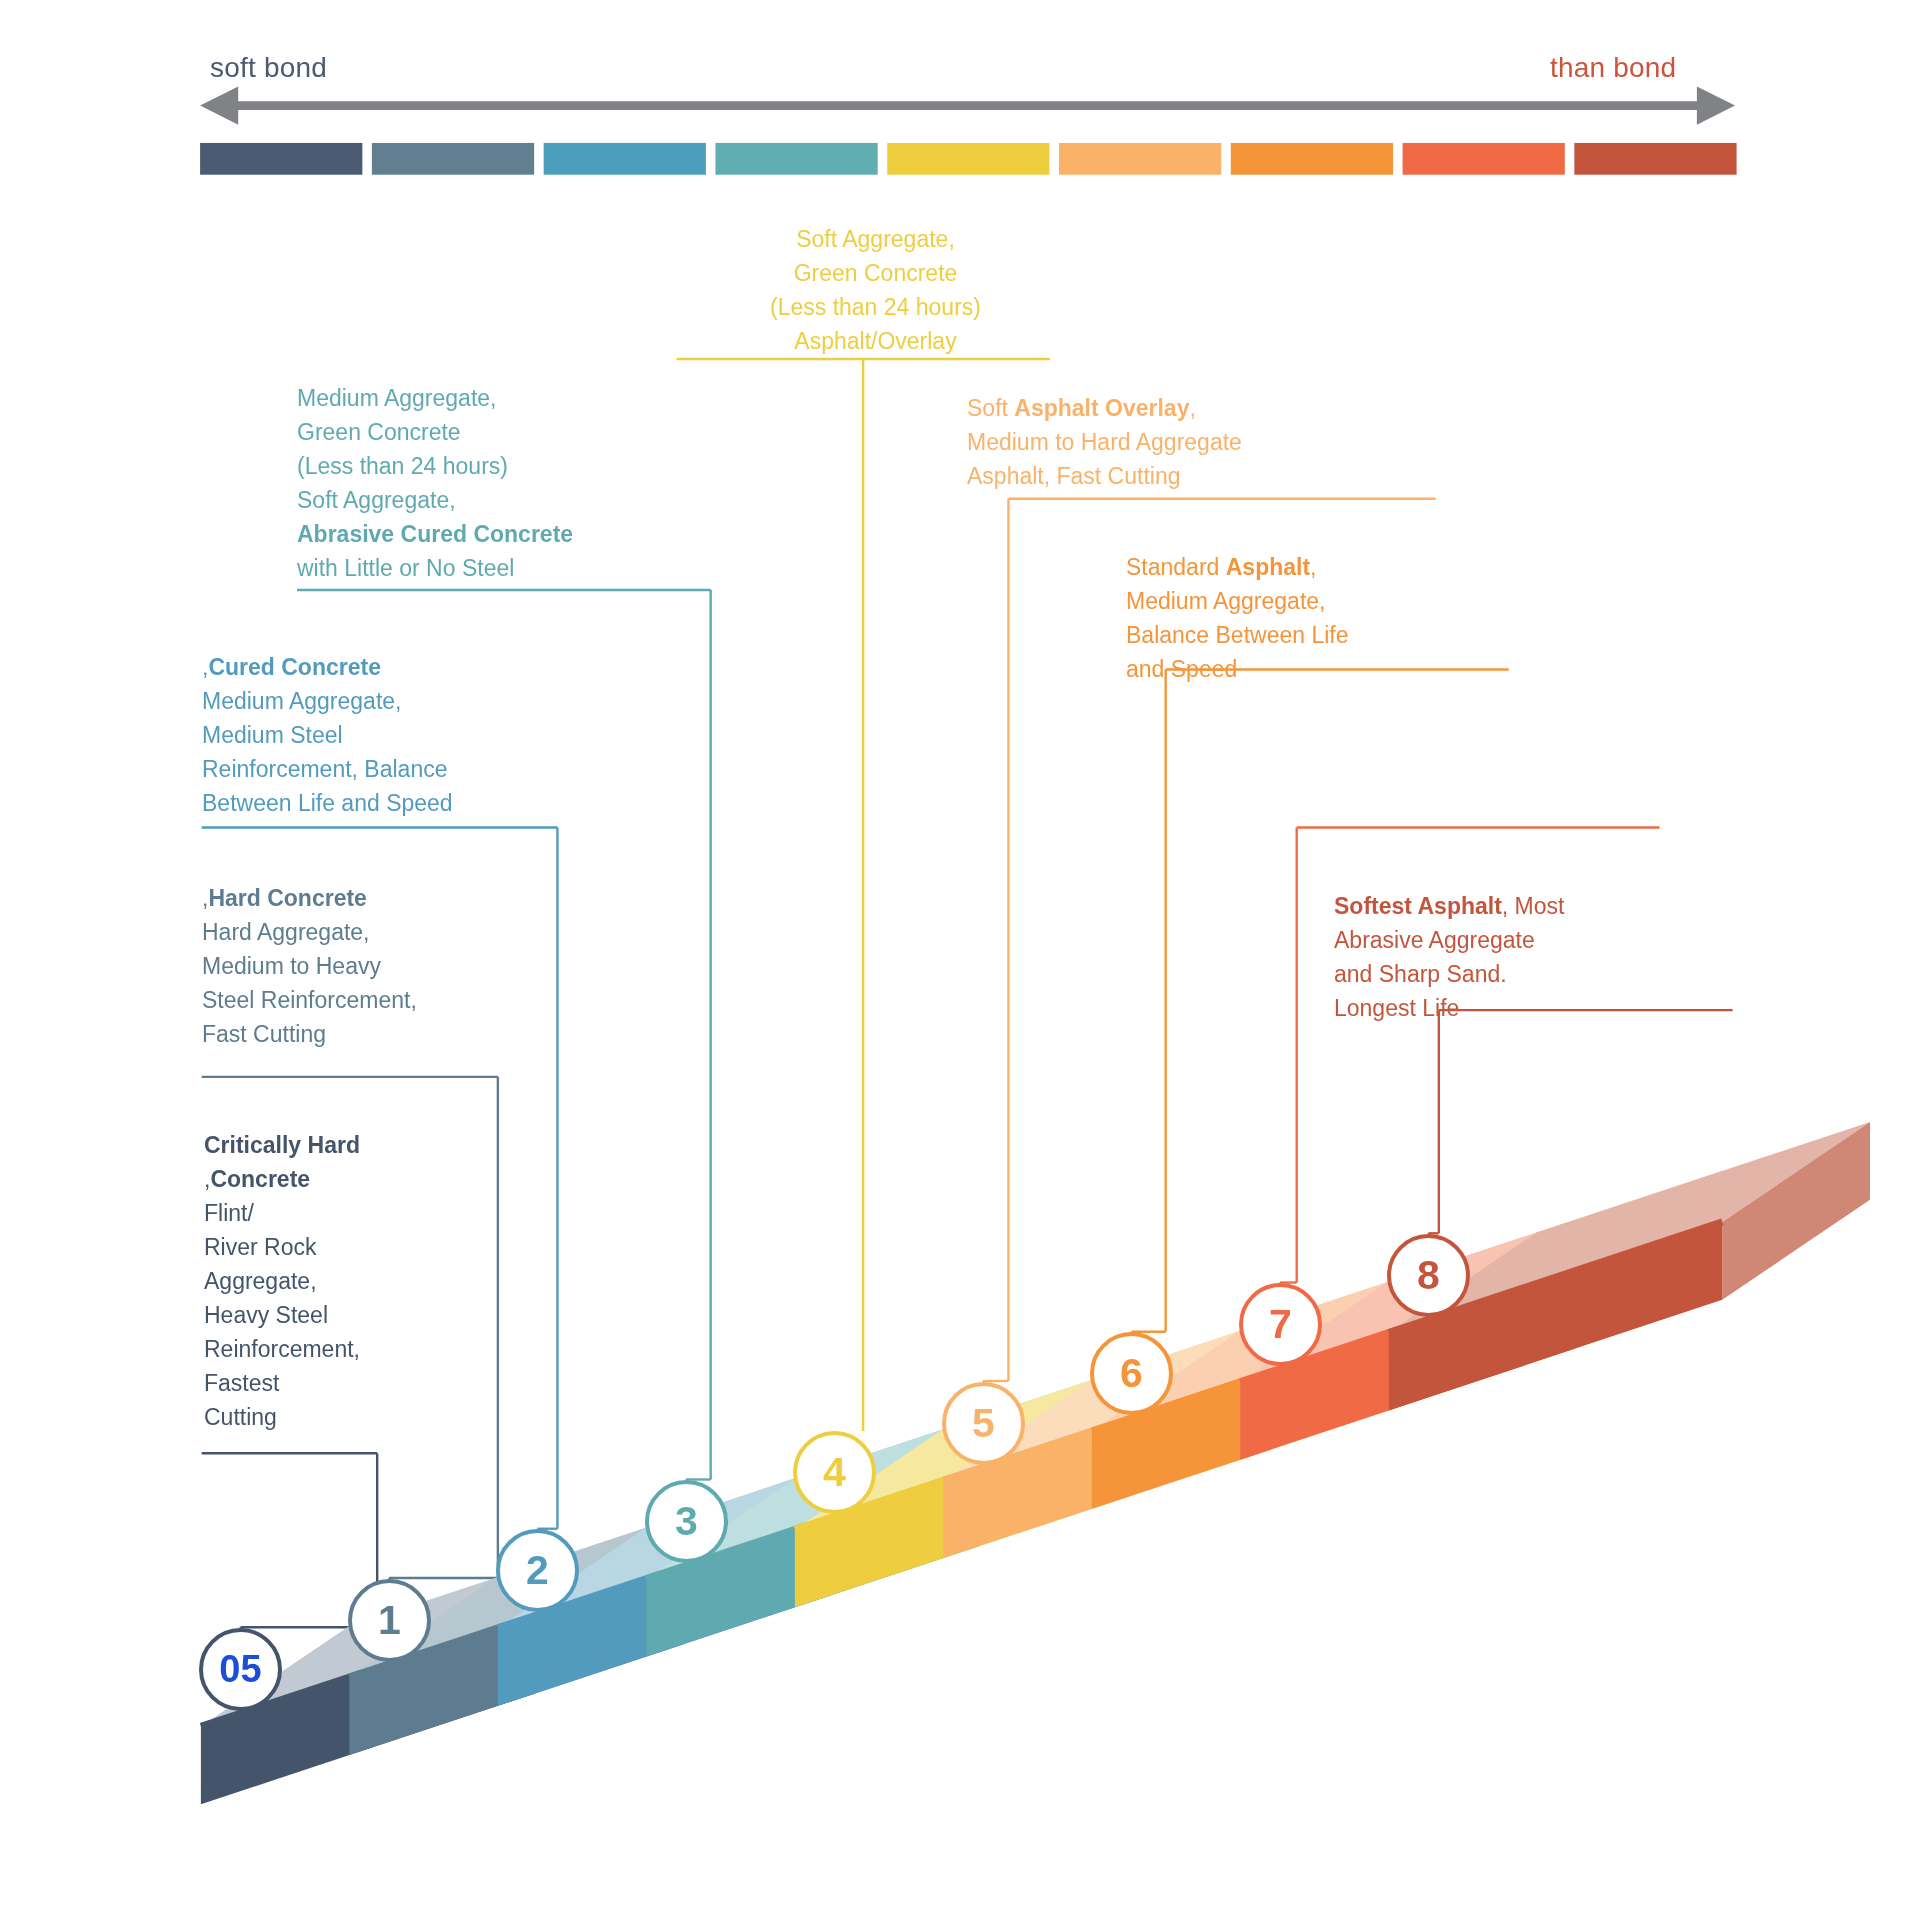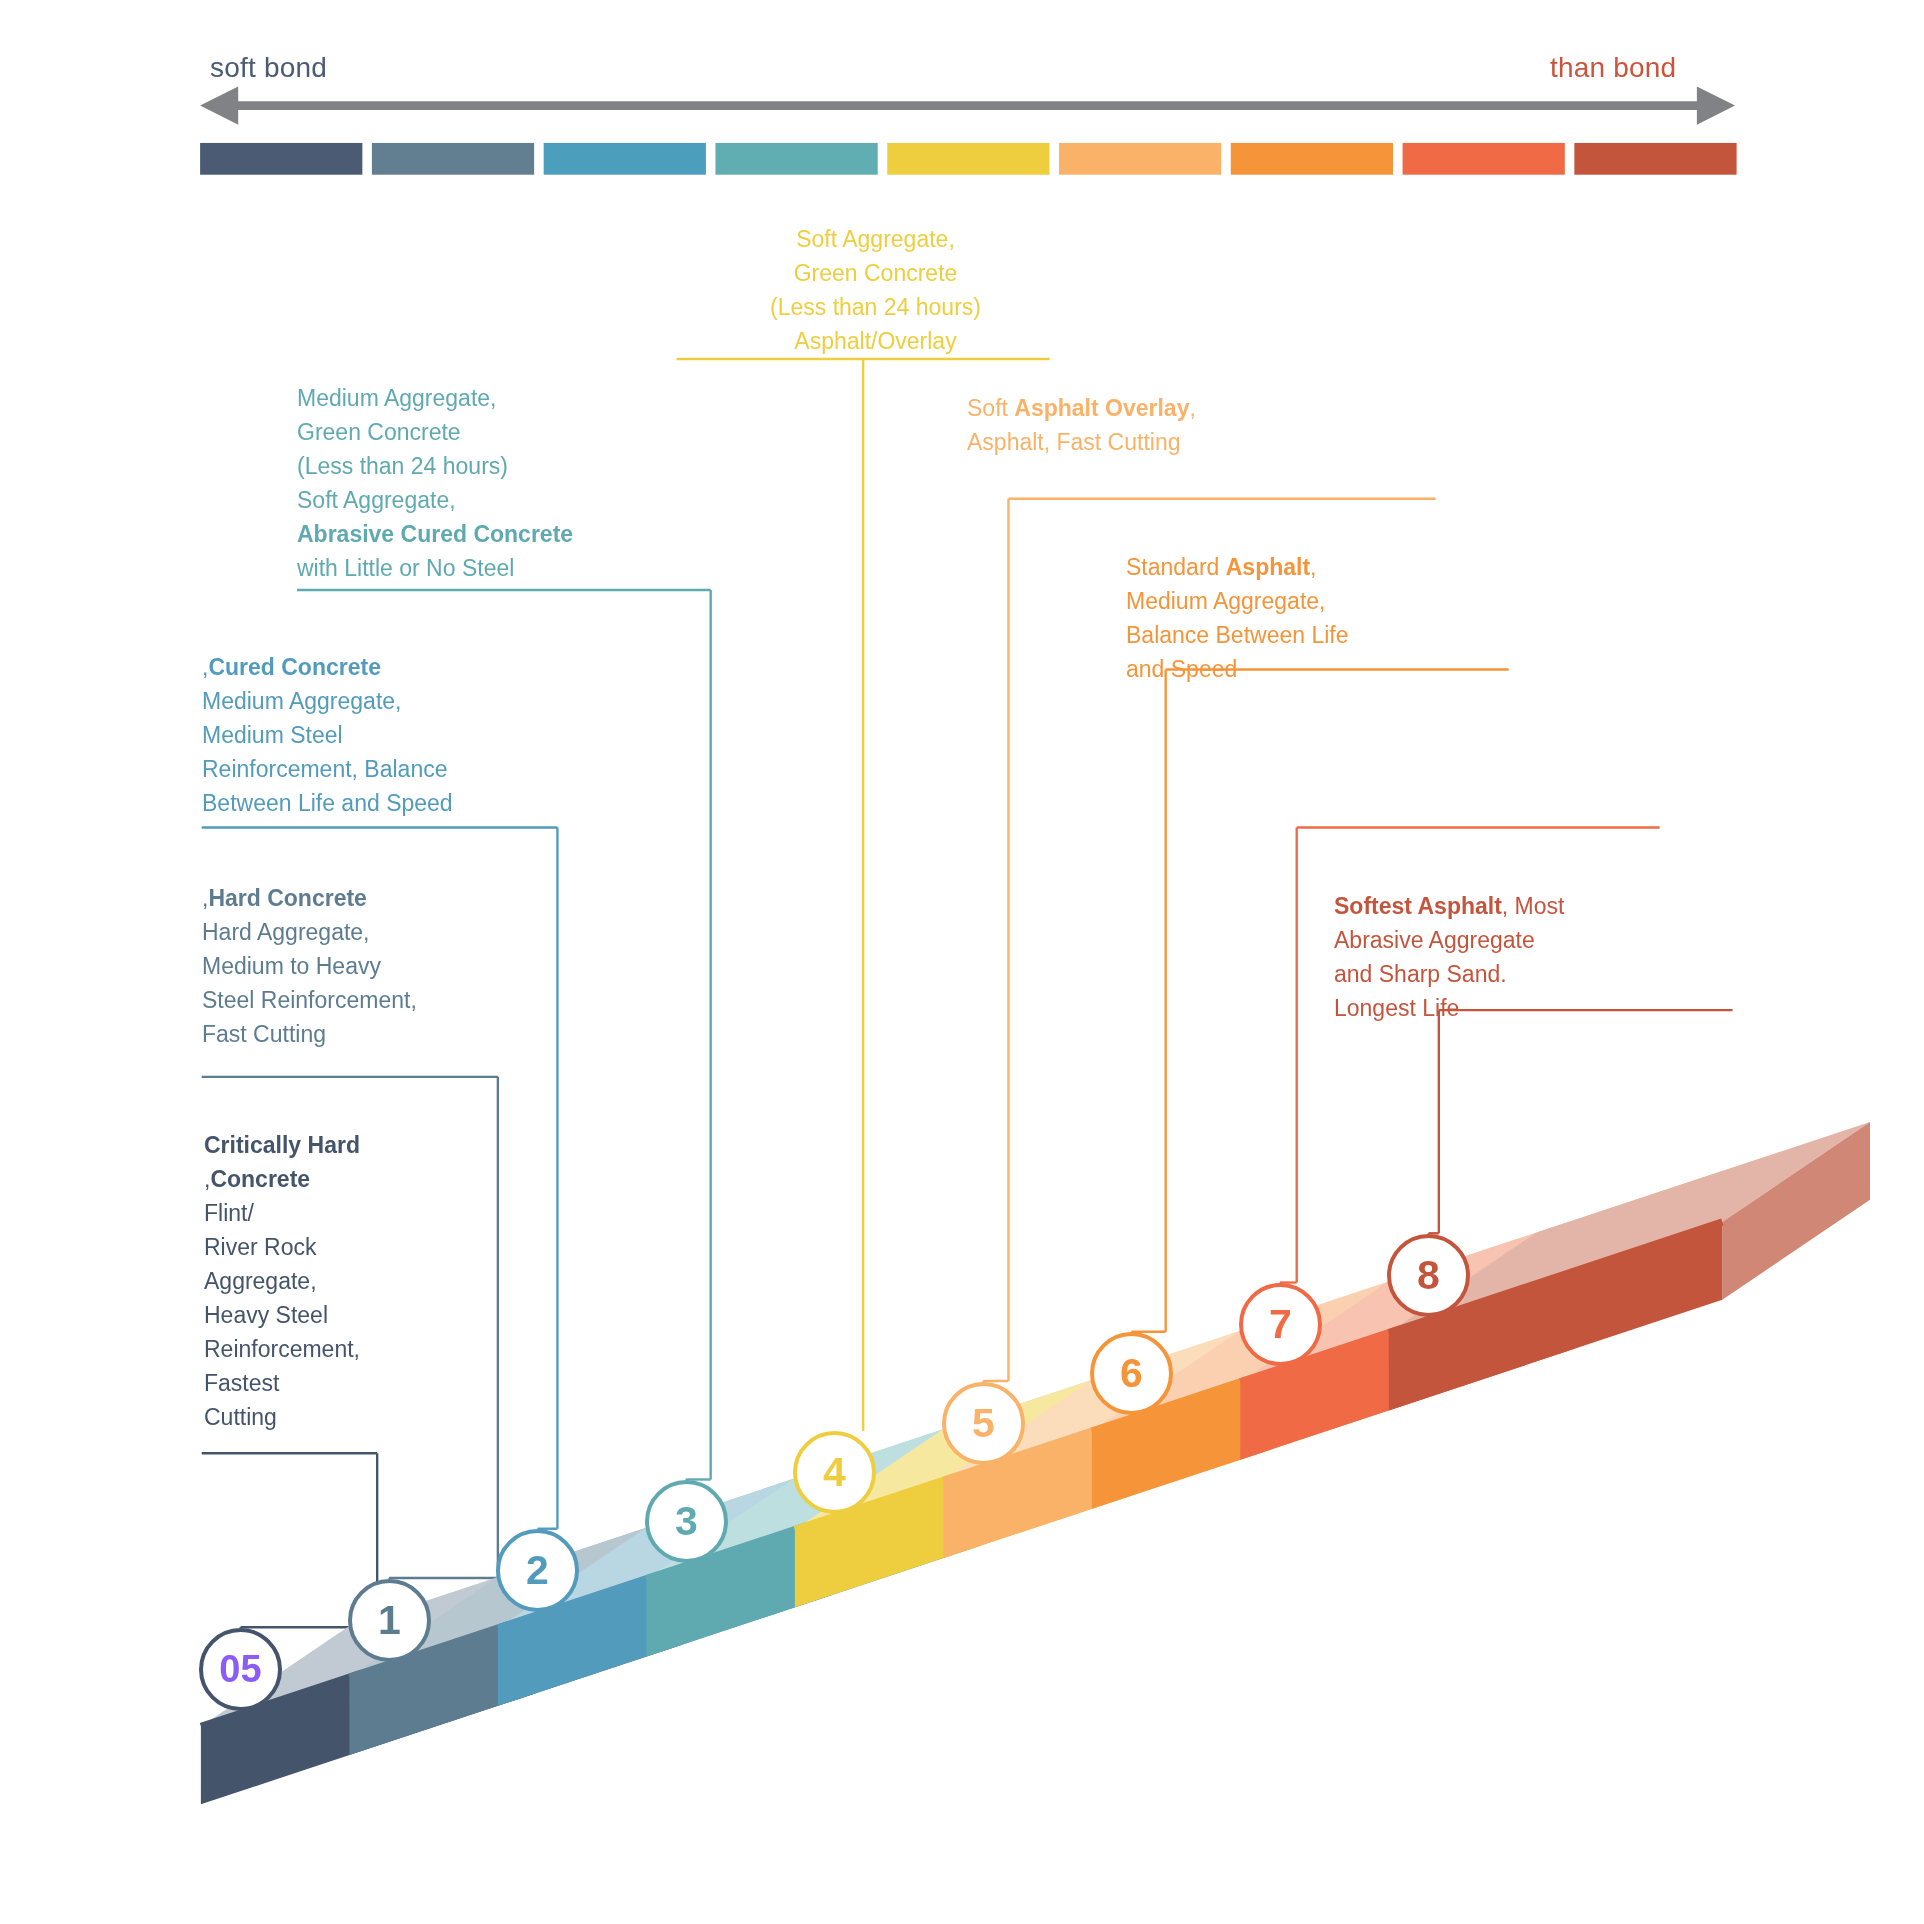--- a/index.html
+++ b/index.html
@@ -216,26 +216,26 @@
           <line x1="1749" y1="1678" x2="2169" y2="1538.7486631016043" stroke="#C4553D" stroke-width="9"></line>
         </g>
       </g>
   </svg>
 
   <div class="annot align-left" id="annot-0" style="color: rgb(68, 84, 107);"><span class="ln"><b>Critically Hard</b></span><span class="ln">,<b>Concrete</b></span><span class="ln">Flint/</span><span class="ln">River Rock</span><span class="ln">Aggregate,</span><span class="ln">Heavy Steel</span><span class="ln">Reinforcement,</span><span class="ln">Fastest</span><span class="ln">Cutting</span></div>
   <div class="annot align-left" id="annot-1" style="color: rgb(93, 124, 144);"><span class="ln">,<b>Hard Concrete</b></span><span class="ln">Hard Aggregate,</span><span class="ln">Medium to Heavy</span><span class="ln">Steel Reinforcement,</span><span class="ln">Fast Cutting</span></div>
   <div class="annot align-left" id="annot-2" style="color: rgb(82, 155, 189);"><span class="ln">,<b>Cured Concrete</b></span><span class="ln">Medium Aggregate,</span><span class="ln">Medium Steel</span><span class="ln">Reinforcement, Balance</span><span class="ln">Between Life and Speed</span></div>
   <div class="annot align-left" id="annot-3" style="color: rgb(95, 169, 176);"><span class="ln">Medium Aggregate,</span><span class="ln">Green Concrete</span><span class="ln">(Less than 24 hours)</span><span class="ln">Soft Aggregate,</span><span class="ln"><b>Abrasive Cured Concrete</b></span><span class="ln">with Little or No Steel</span></div>
   <div class="annot align-center" id="annot-4" style="color: rgb(238, 206, 62);"><span class="ln">Soft Aggregate,</span><span class="ln">Green Concrete</span><span class="ln">(Less than 24 hours)</span><span class="ln">Asphalt/Overlay</span></div>
-  <div class="annot align-right" id="annot-5" style="color: rgb(249, 178, 103);"><span class="ln">Soft <b>Asphalt Overlay</b>,</span><span class="ln">Asphalt, Fast Cutting</span></div>
+  <div class="annot align-right" id="annot-5" style="color: rgb(249, 178, 103);"><span class="ln">Soft <b>Asphalt Overlay</b>,</span><span class="ln">Medium to Hard Aggregate</span><span class="ln">Asphalt, Fast Cutting</span></div>
   <div class="annot align-right" id="annot-6" style="color: rgb(245, 148, 56);"><span class="ln">Standard <b>Asphalt</b>,</span><span class="ln">Medium Aggregate,</span><span class="ln">Balance Between Life</span><span class="ln">and Speed</span></div>
   <div class="annot align-right" id="annot-8" style="color: rgb(196, 85, 61); margin-top: 22px;"><span class="ln"><b>Softest Asphalt</b>, Most</span><span class="ln">Abrasive Aggregate</span><span class="ln">and Sharp Sand.</span><span class="ln">Longest Life</span></div>
 
   <div id="badges">
-      <div class="badge" style="left: 199px; top: 1628px; width: 83px; height: 83px; border-color: rgb(68, 84, 107); color: #8b5cf6; font-size: 38px;">
+      <div class="badge" style="left: 199px; top: 1628px; width: 83px; height: 83px; border-color: rgb(68, 84, 107); color: #1d4ed8; font-size: 38px;">
         <span>05</span>
       </div>
       <div class="badge" style="left: 348px; top: 1579px; width: 83px; height: 83px; border-color: rgb(93, 124, 144); color: rgb(93, 124, 144); font-size: 41px;">
         <span>1</span>
       </div>
       <div class="badge" style="left: 496px; top: 1529px; width: 83px; height: 83px; border-color: rgb(82, 155, 189); color: rgb(82, 155, 189); font-size: 41px;">
         <span>2</span>
       </div>
       <div class="badge" style="left: 645px; top: 1480px; width: 83px; height: 83px; border-color: rgb(95, 169, 176); color: rgb(95, 169, 176); font-size: 41px;">
         <span>3</span>

